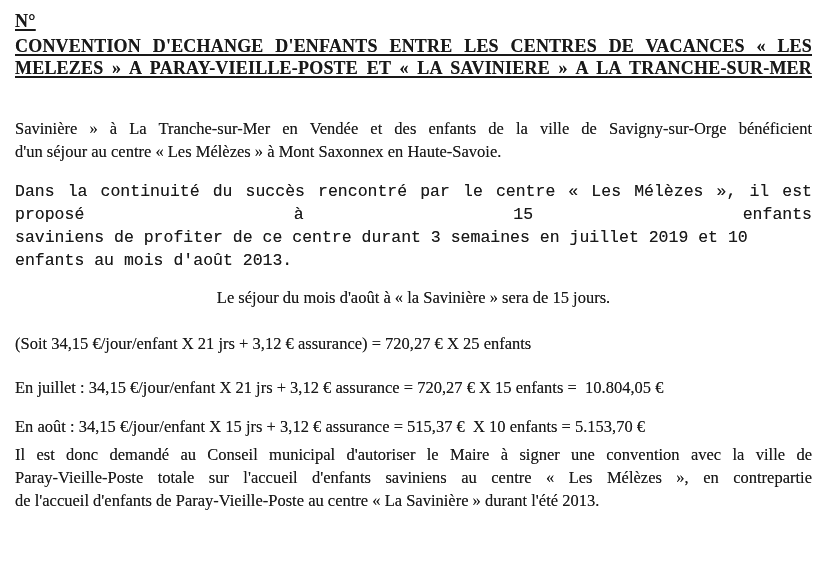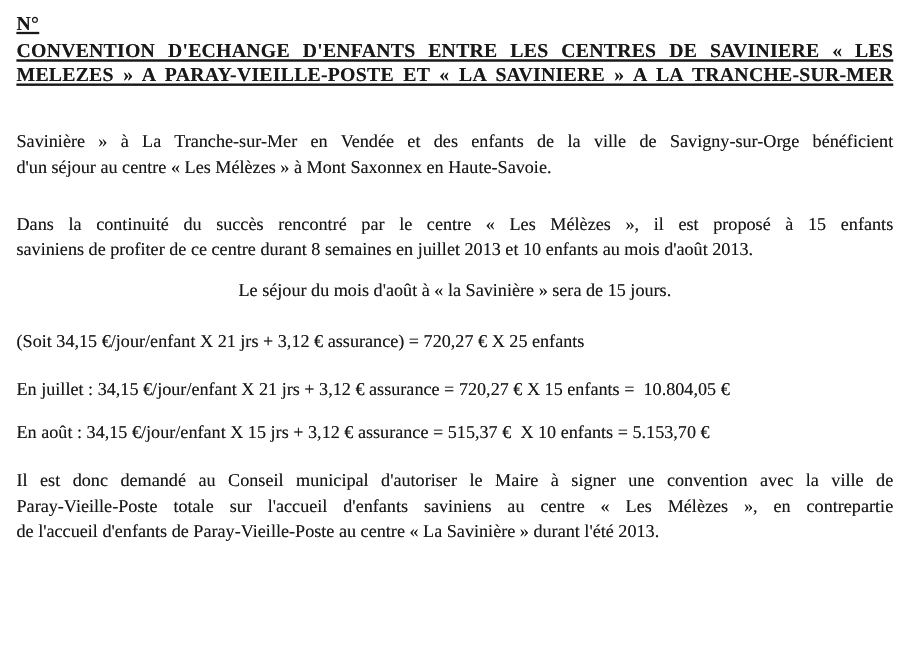--- a/index.html
+++ b/index.html
@@ -40,47 +40,47 @@
     text-shadow: 0 0 0.45px rgba(0,0,0,0.55);
   }
   
   .just {
     white-space: normal;
     text-align: justify;
     text-align-last: justify;
   }
   .para { margin: 0; }
   .p-history   { margin-top: 37px; }
-  .p-proposal  { margin-top: 29px; }
+  .p-proposal  { margin-top: 17px; font-family: Liberation Mono, monospace; }
   .p-august    { margin-top: 14px; text-align: center; }
   .p-expense   { margin-top: 23px; }
   .p-revenue   { margin-top: 21px; }
   .p-revaugust { margin-top: 16px; }
-  .p-council   { margin-top: 21px; }
+  .p-council   { margin-top: 5px; }
 </style>
 </head>
 <body>
 
 <div class="page">
 
   <div class="tline doc-number">N°</div>
 
   <div class="doc-title">
-    <div class="tline just">CONVENTION D'ECHANGE D'ENFANTS ENTRE LES CENTRES DE SAVINIERE « LES</div>
+    <div class="tline just">CONVENTION D'ECHANGE D'ENFANTS ENTRE LES CENTRES DE VACANCES « LES</div>
     <div class="tline just">MELEZES » A PARAY-VIEILLE-POSTE ET « LA SAVINIERE » A LA TRANCHE-SUR-MER</div>
   </div>
 
   <div class="para p-history">
     <div class="bline just">Savinière » à La Tranche-sur-Mer en Vendée et des enfants de la ville de Savigny-sur-Orge bénéficient</div>
     <div class="bline">d'un séjour au centre « Les Mélèzes » à Mont Saxonnex en Haute-Savoie.</div>
   </div>
 
   <div class="para p-proposal">
     <div class="bline just">Dans la continuité du succès rencontré par le centre « Les Mélèzes », il est proposé à 15 enfants</div>
-    <div class="bline">saviniens de profiter de ce centre durant 8 semaines en juillet 2013 et 10 enfants au mois d'août 2013.</div>
+    <div class="bline">saviniens de profiter de ce centre durant 3 semaines en juillet 2019 et 10 enfants au mois d'août 2013.</div>
   </div>
 
   <div class="para p-august">
     <div class="bline">Le séjour du mois d'août à « la Savinière » sera de 15 jours.</div>
   </div>
 
   <div class="para p-expense">
     <div class="bline">(Soit 34,15 €/jour/enfant X 21 jrs + 3,12 € assurance) = 720,27 € X 25 enfants</div>
   </div>
 

